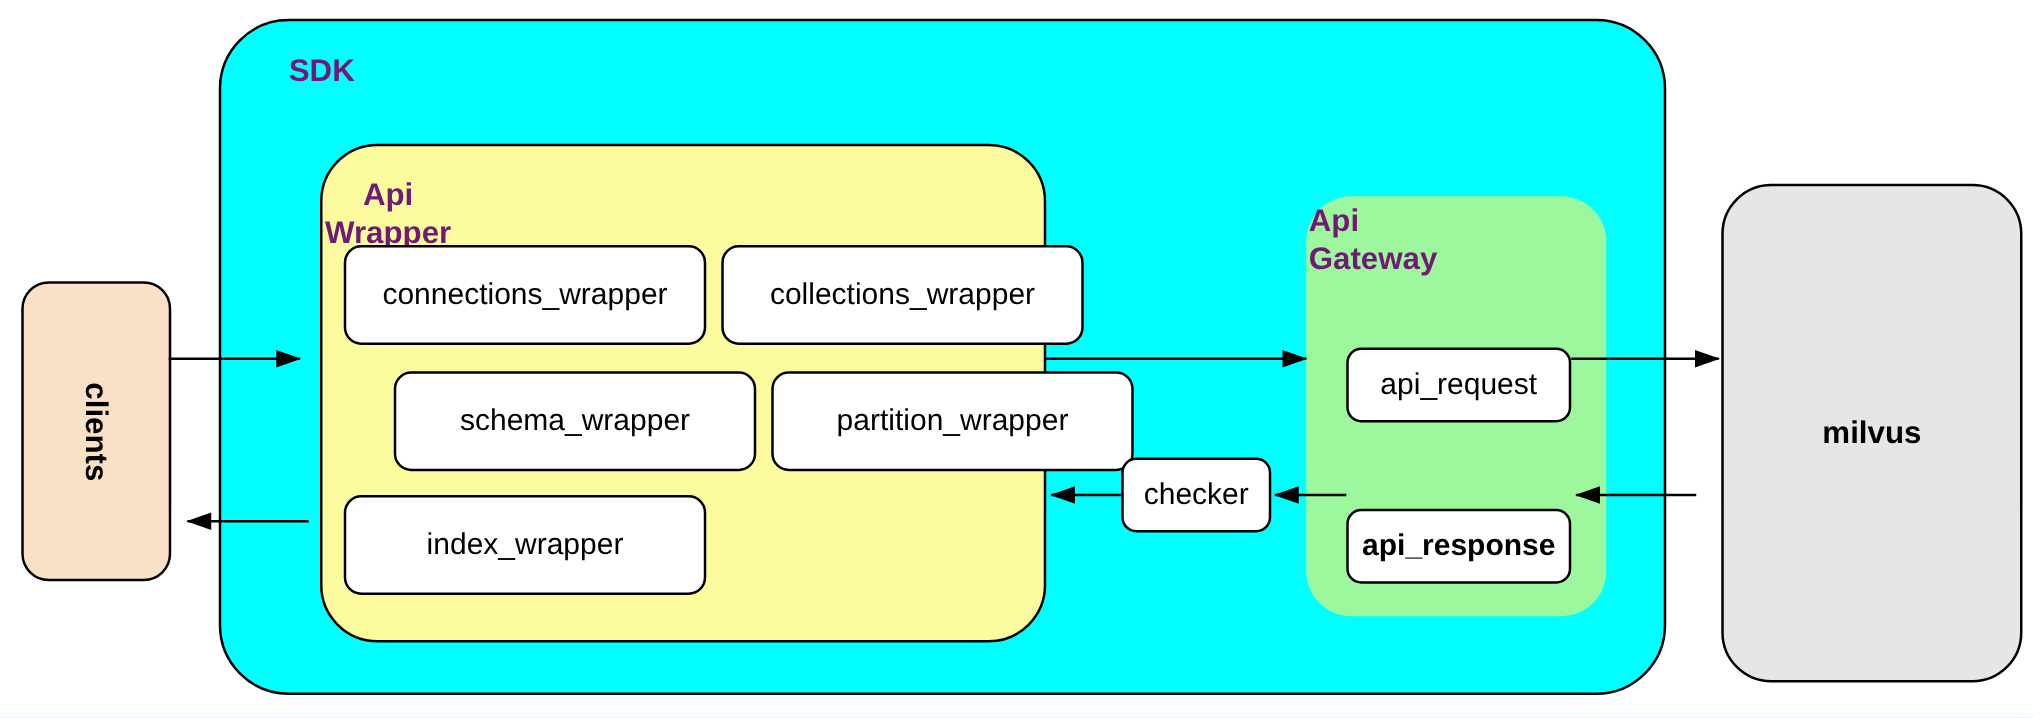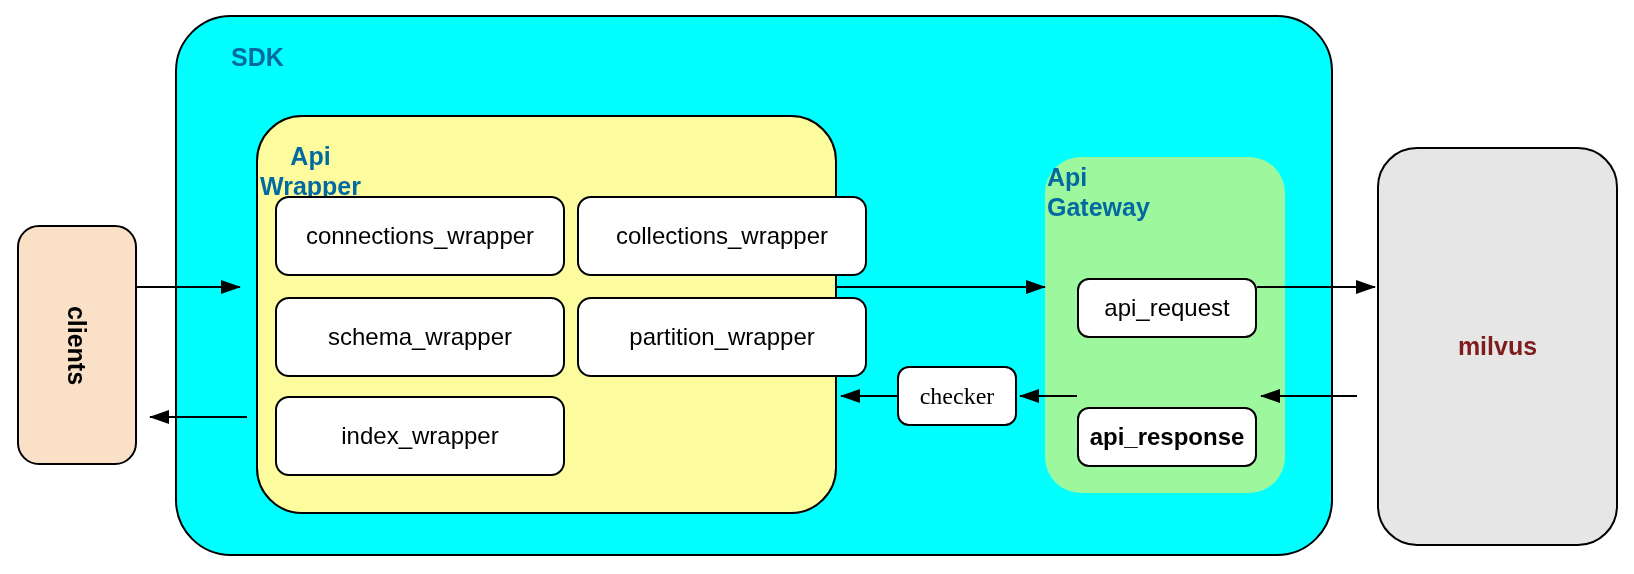--- a/index.html
+++ b/index.html
@@ -47,51 +47,51 @@
     left: 1377px; top: 147px; width: 241px; height: 399px;
     border-radius: 40px;
     background: #E6E6E6;
     display: flex; align-items: center; justify-content: center;
   }
 
   
   .hdr {
     font-weight: bold;
     font-size: 25px;
-    color: #0369a1;
+    color: #701a75;
     line-height: 1.18;
   }
   .sdk-label   { left: 231px; top: 43px;  }
   .wrap-label  { left: 253px; top: 118px; width: 115px; text-align: center; margin-top: 24px; }
   .gw-label    { left: 1047px; top: 163px; width: 142px; text-align: left; }
   .clients-label {
     font-weight: bold; font-size: 25px; color: #000;
     transform: rotate(90deg);
     white-space: nowrap;
   }
-  .milvus-label { font-weight: bold; font-size: 25px; color: #7f1d1d; }
+  .milvus-label { font-weight: bold; font-size: 25px; color: #000000; }
 
   
   .node {
     background: #ffffff;
     border: 2px solid #000000;
     border-radius: 14px;
     display: flex; align-items: center; justify-content: center;
     font-size: 24px;
     color: #000000;
     white-space: nowrap;
   }
   .wbox { width: 290px; height: 80px; }
   .col1 { left: 275px; }
   .col2 { left: 577px; }
   .row1 { top: 196px; }
-  .row2 { top: 297px; }
+  .row2 { top: 297px; margin-left: 40px; }
   .row3 { top: 396px; }
 
-  .checker  { left: 897px;  top: 366px; width: 120px; height: 60px; border-radius: 12px; font-family: Liberation Serif, serif; }
+  .checker  { left: 897px;  top: 366px; width: 120px; height: 60px; border-radius: 12px; }
   .gw-node  { left: 1077px; width: 180px; height: 60px; border-radius: 12px; margin-top: 21px; }
   .gw-req   { top: 257px; }
   .gw-resp  { top: 386px; font-weight: bold; }
 
   #arrows {
     position: absolute;
     left: 0; top: 0;
     width: 1634px; height: 574px;
     pointer-events: none;
   }

